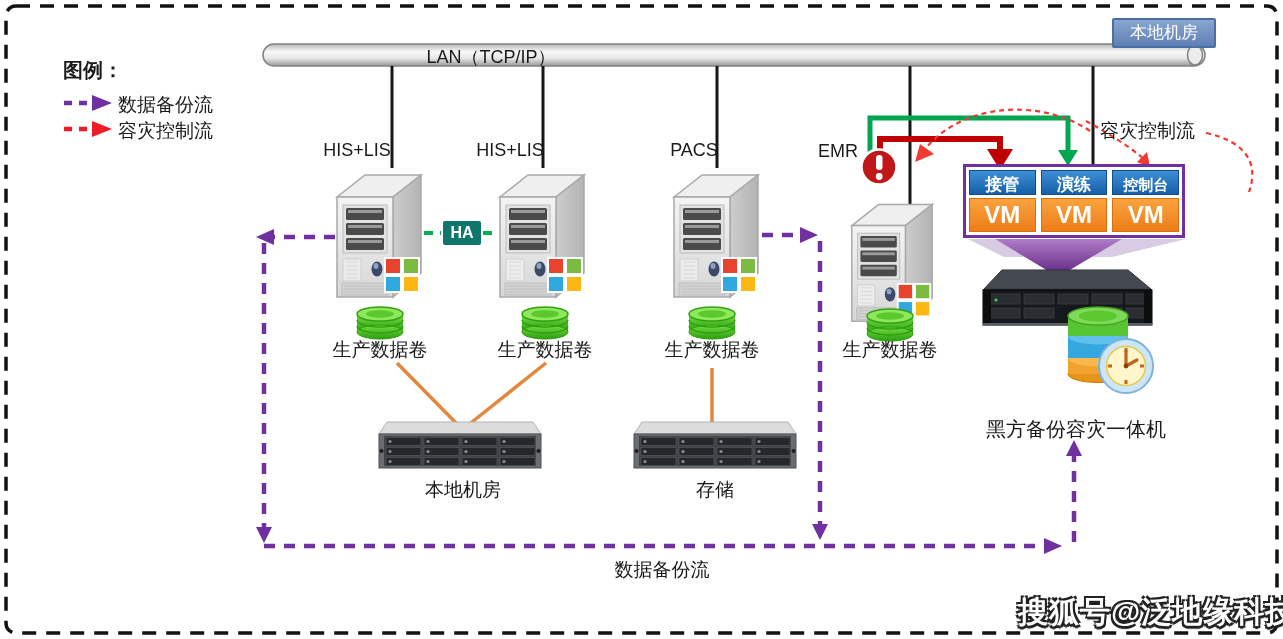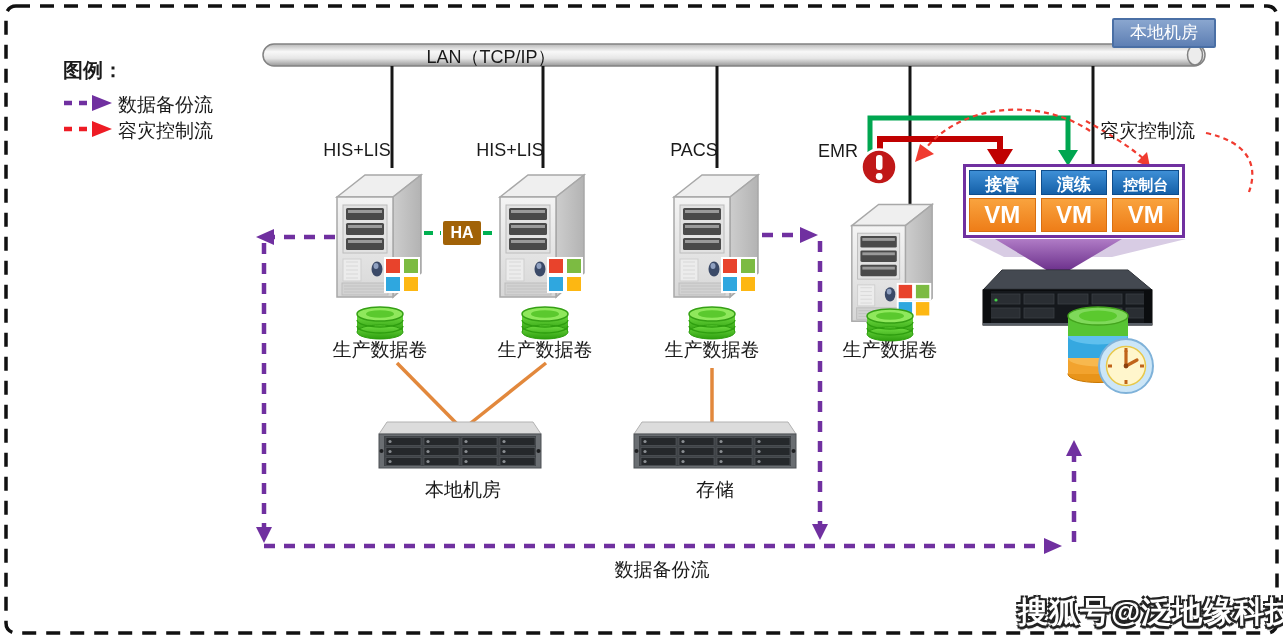--- a/index.html
+++ b/index.html
@@ -16,21 +16,21 @@
   .lbl-en{font-size:18px;}
   #lan-label{font-size:18px;}
   #site-badge{
     position:absolute;z-index:3;left:1112px;top:18px;width:100px;height:26px;
     border-radius:2px;border:2px solid #4A6FA5;
     background:linear-gradient(#8AA6CF,#5E7FB4);
     color:#fff;font-size:17px;line-height:26px;text-align:center;
   }
   #ha-box{
     position:absolute;z-index:3;left:443px;top:221px;width:38px;height:24px;
-    background:#a16207;color:#fff;font-weight:bold;font-size:16px;
+    background:#0f766e;color:#fff;font-weight:bold;font-size:16px;
     line-height:24px;text-align:center;border-radius:2px;
   }
   #vm-panel{
     position:absolute;z-index:3;left:963px;top:164px;width:222px;height:74px;
     background:#fff;border:3px solid #7030A0;box-sizing:border-box;
     display:flex;gap:5px;padding:3px;
   }
   .vm-cell{flex:1;display:flex;flex-direction:column;gap:3px;}
   .vm-role{
     height:27px;line-height:27px;text-align:center;color:#fff;font-weight:bold;font-size:17px;
@@ -325,17 +325,18 @@
       <div class="vm-vm">VM</div>
     </div>
     <div class="vm-cell">
       <div class="vm-role" style="font-size:15px">控制台</div>
       <div class="vm-vm">VM</div>
     </div>
   </div>
 
   <div class="lbl lbl-left" style="left:1100px;top:118px">容灾控制流</div>
 
+  <div class="lbl" style="left:1076px;top:416px;font-size:20px">黑方备份容灾一体机</div>
 
   <div class="lbl" style="left:662px;top:557px">数据备份流</div>
 
   <div id="watermark">搜狐号@泛地缘科技</div>
 </div>
 
 </body></html>

